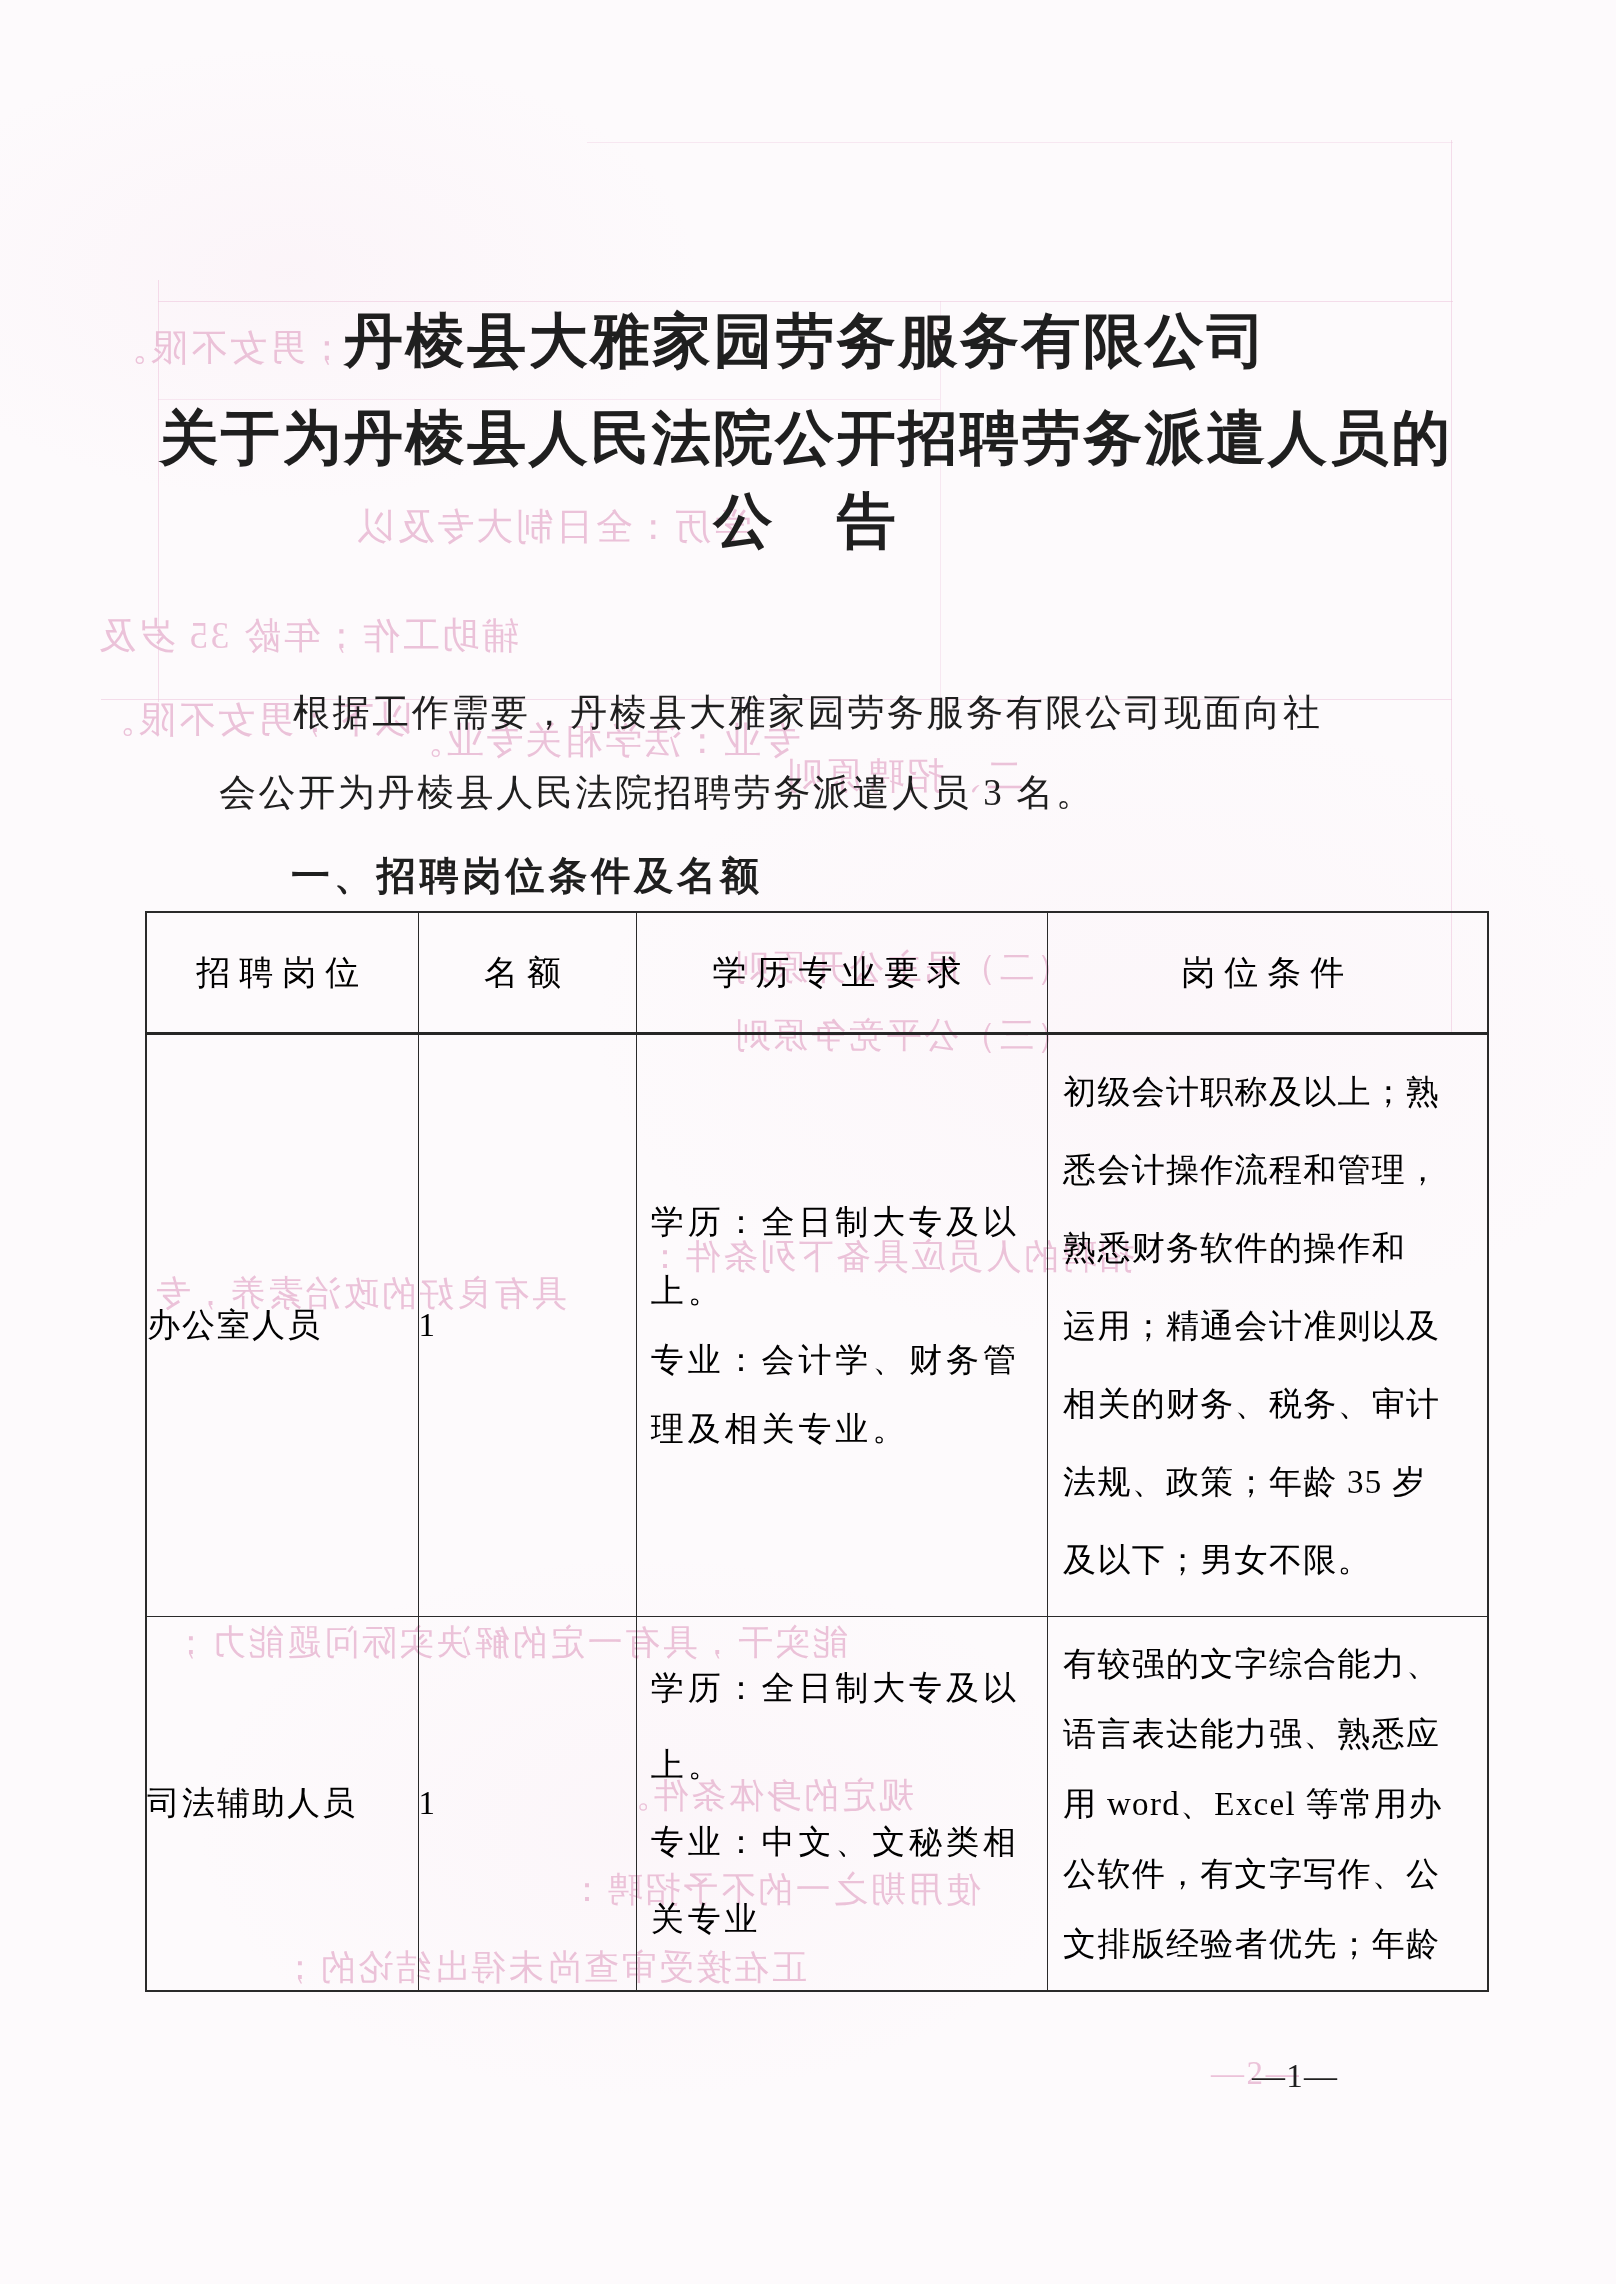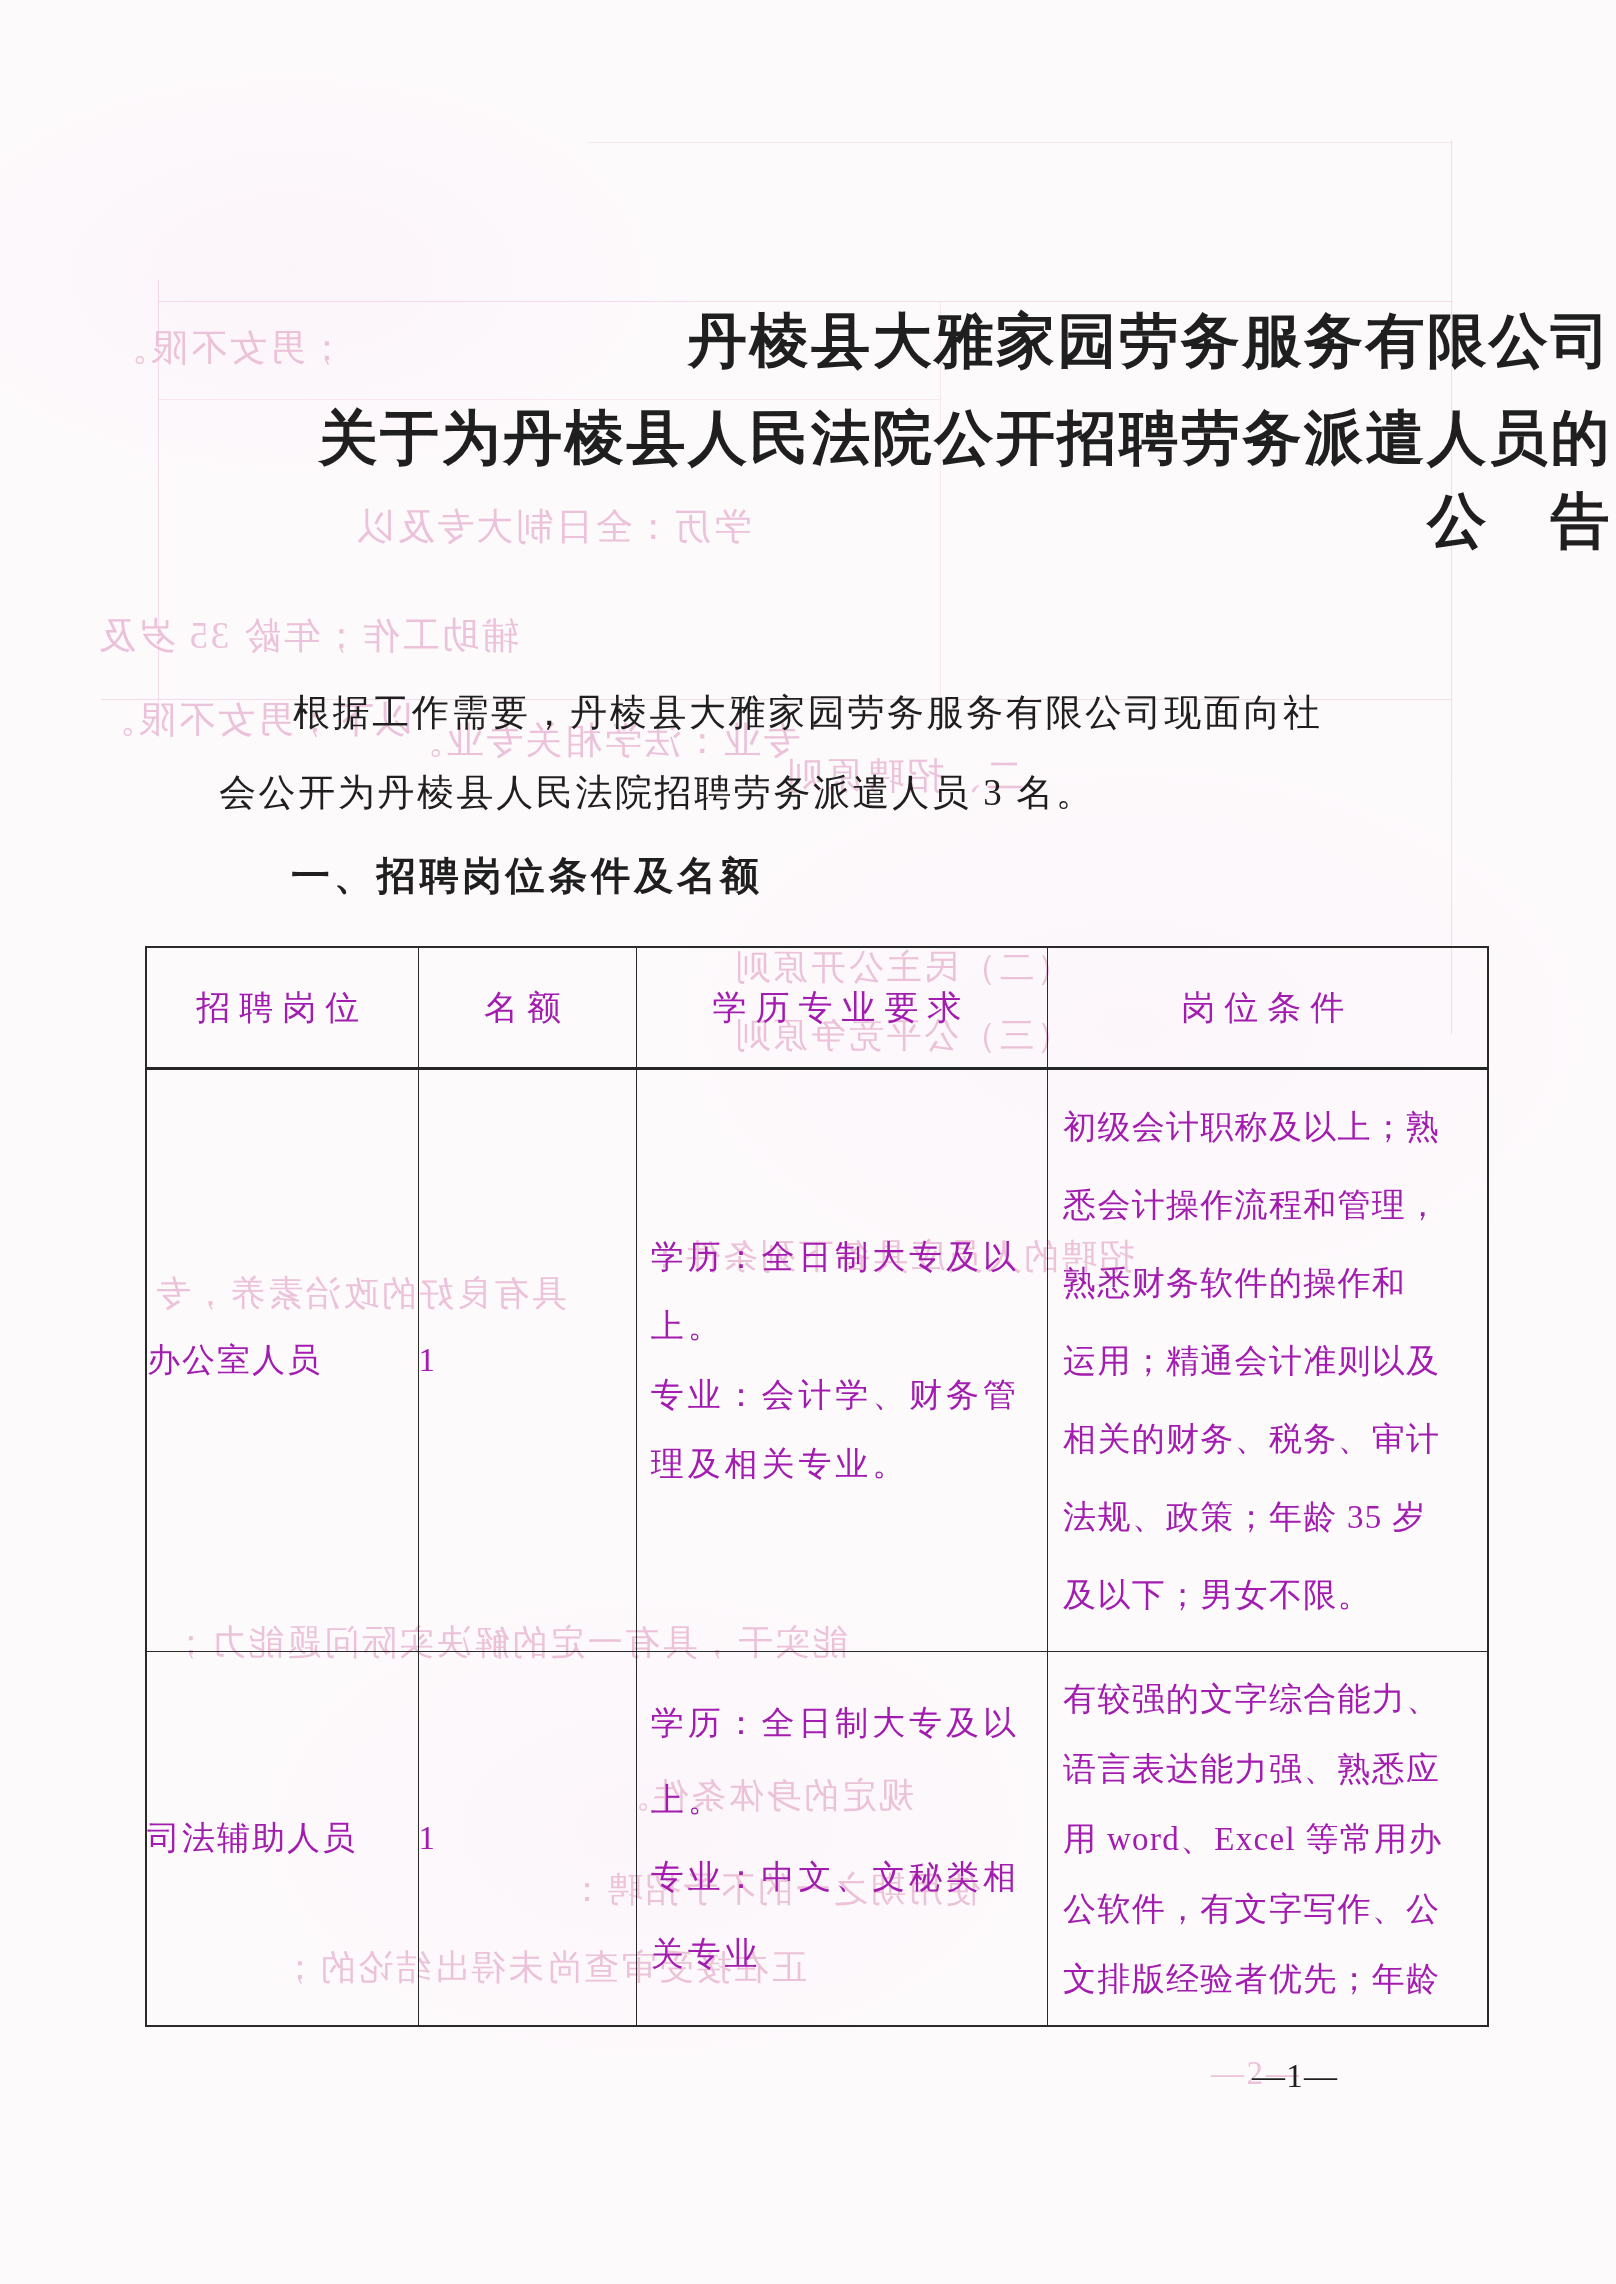--- a/index.html
+++ b/index.html
@@ -16,35 +16,35 @@
   #tint{
     position:absolute;inset:0;pointer-events:none;
     background:
       radial-gradient(ellipse 587px 326px at 18% 12%, rgba(238,197,220,0.10), transparent 70%),
       radial-gradient(ellipse 782px 456px at 70% 45%, rgba(238,197,220,0.07), transparent 70%),
       radial-gradient(ellipse 652px 391px at 40% 80%, rgba(238,197,220,0.08), transparent 70%);
   }
   .abs{position:absolute;}
   
   .title-line{
-    left:0;width:1612px;text-align:right;
+    left:0;width:1612px;text-align:center;
     font-weight:bold;font-size:59px;line-height:1.15;
     letter-spacing:2.6px;white-space:nowrap;
   }
   .intro-line{
     font-size:37px;line-height:1.1;letter-spacing:2.6px;white-space:nowrap;
   }
   .section-heading{
     font-family:"Liberation Sans","DejaVu Sans",sans-serif;
     font-weight:bold;font-size:39px;letter-spacing:3.9px;white-space:nowrap;
   }
   table.jobs{
-    position:absolute;left:145px;top:946px;
+    position:absolute;left:145px;top:911px;
     width:1343px;border-collapse:collapse;table-layout:fixed;
-    font-size:33px;color:#a21caf;
+    font-size:33px;color:#000000;
   }
   table.jobs td,table.jobs th{
     border:1.3px solid #2a2a2a;
     vertical-align:middle;
     font-weight:normal;
     padding:0;
   }
   table.jobs{border:2px solid #2a2a2a;}
   table.jobs tr.hdr th{
     height:119px;text-align:center;font-size:34px;letter-spacing:9px;

